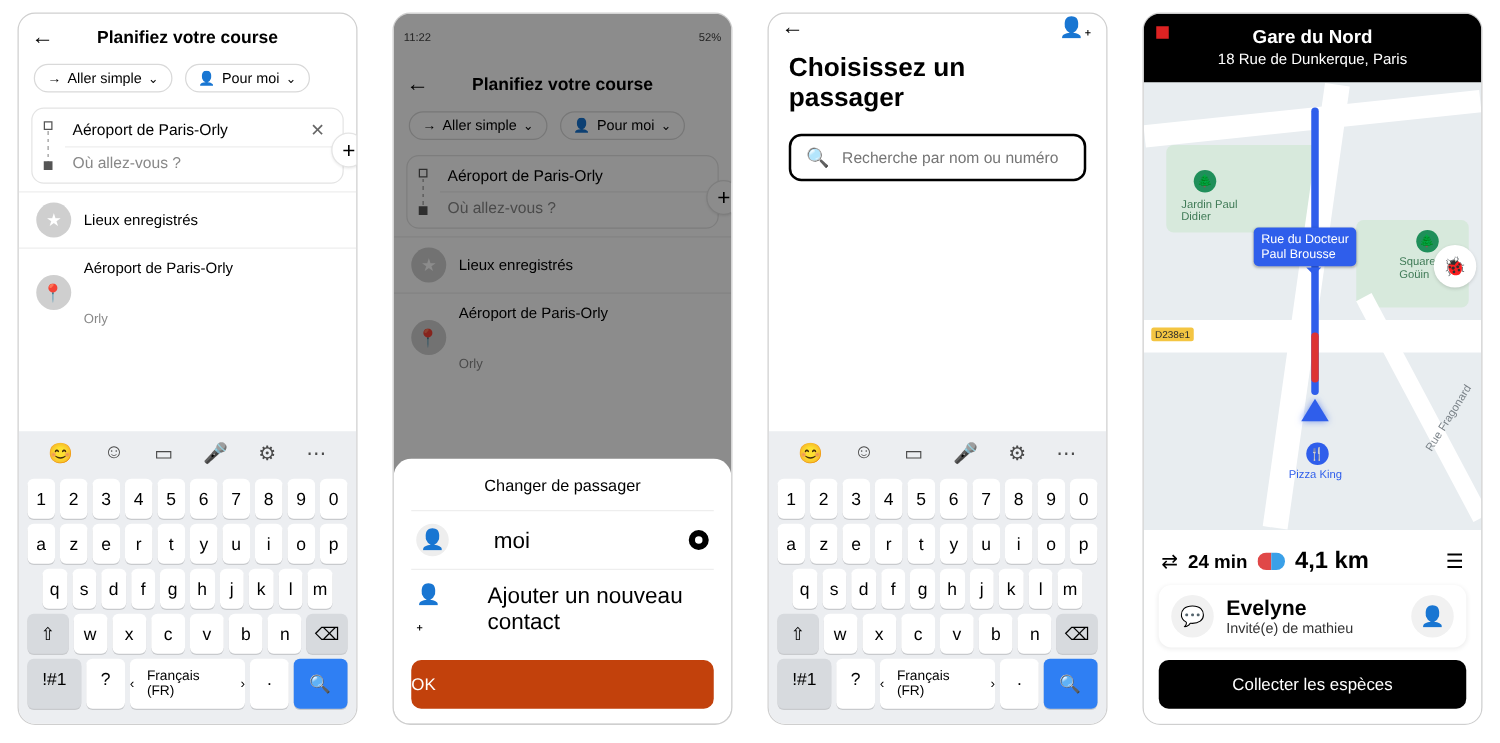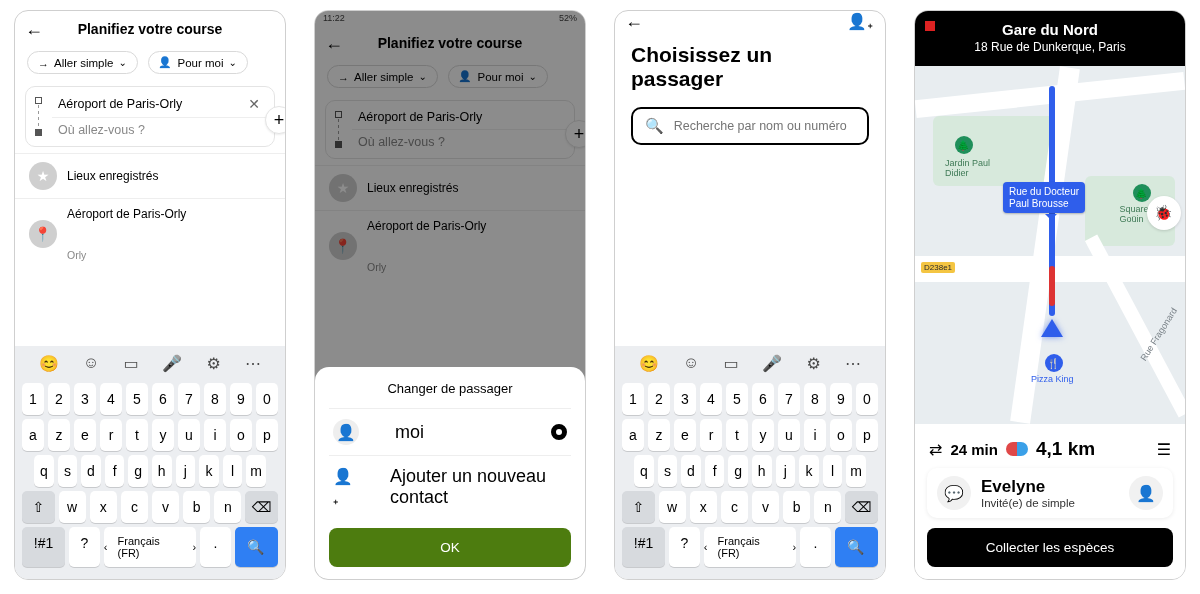--- a/index.html
+++ b/index.html
@@ -56,24 +56,24 @@
   .langbox { flex:3; background:#fff; border-radius:5px; display:flex; align-items:center; justify-content:center; gap:10px; font-size:11px; padding:8px 0; box-shadow:0 1px 0 rgba(0,0,0,.15);}
 
   
   .sheet { position:absolute; left:0; right:0; bottom:0; background:#fff; border-radius:14px 14px 0 0; z-index:10; padding:10px 14px 12px;}
   .sheet .st { text-align:center; font-size:13px; padding:4px 0 12px; }
   .sheet .opt { display:flex; align-items:center; gap:12px; padding:10px 4px; border-top:1px solid #eee;}
   .sheet .opt:first-of-type{border-top:none;}
   .sheet .opt .oic { width:26px; height:26px; border-radius:50%; background:#eee; display:flex;align-items:center;justify-content:center; color:#666;}
   .sheet .opt .olbl{ font-size:18px;margin-left:24px;}
   .sheet .radio{ margin-left:auto; width:16px; height:16px; border-radius:50%; border:5px solid #000; }
-  .okbtn { margin-top:10px; background:#4d7c0f; color:#fff; text-align:center; padding:12px 0; border-radius:8px; font-size:13.5px;}
-
-  
-  .statusbar { font-size:9px; display:flex; justify-content:space-between; padding:2px 8px; color:#444;}
+  .okbtn { margin-top:10px; background:#c2410c; color:#fff; text-align:left; padding:12px 0; border-radius:8px; font-size:13.5px;}
+
+  
+  .statusbar { font-size:9px; display:flex; justify-content:space-between; padding:14px 8px; color:#444;}
 
   
   .p3title { font-weight:700; font-size:21px; padding:12px 16px 16px; }
   .searchbox { margin:0 16px; border:2px solid #000; border-radius:10px; display:flex; align-items:center; gap:10px; padding:8px 12px;}
   .searchbox input { border:none; outline:none; font-size:12.5px; flex:1; }
   .searchic { font-weight:700; font-size:15px;}
 
   
   .p4 { background:#f3f4f6;}
   .p4top { background:#000; color:#fff; text-align:center; padding:10px 8px 12px; position:relative;}
@@ -412,19 +412,19 @@
           <span style="background:#e04848"></span>
           <span style="background:#3aa0e8"></span>
         </span>
       <span class="dist">4,1 km</span>
       <span class="menu">☰</span>
     </div>
     <div class="guestcard">
       <div class="rndic">💬</div>
       <div class="gmid">
         <div class="gname">Evelyne</div>
-        <div class="gsub">Invité(e) de simple</div>
+        <div class="gsub">Invité(e) de mathieu</div>
       </div>
       <div class="rndic">👤</div>
     </div>
     <div class="collect">Collecter les espèces</div>
   </div>
 </div>
 
 </body></html>

